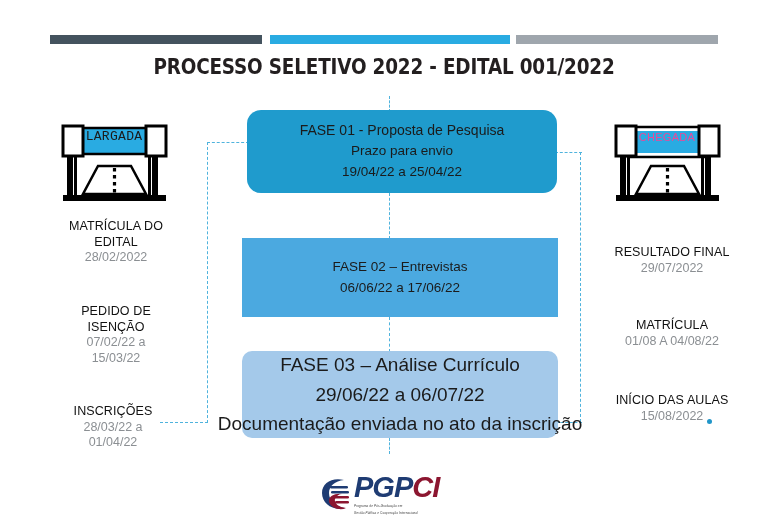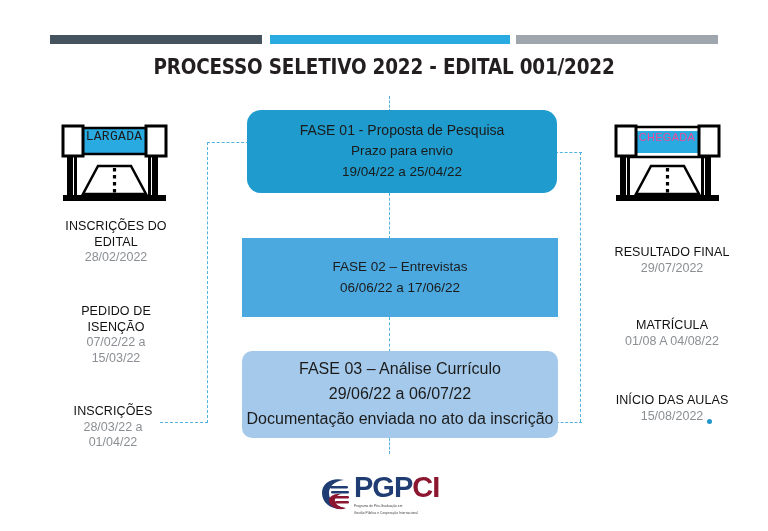--- a/index.html
+++ b/index.html
@@ -43,21 +43,21 @@
     font-size:13.5px;
   }
   #fase02{
     left:242px;top:238px;width:316px;height:79px;
     background:#4BA9E0;border-radius:0;
     font-size:13.5px;
   }
   #fase03{
     left:242px;top:351px;width:316px;height:87px;
     background:#A4C9EA;border-radius:10px;
-    font-size:16px;
+    font-size:19px;
   }
   #fase01 .ln:first-child{font-size:14px;}
 
   
   .dash-v{position:absolute;border-left:1.6px dashed #4FB3DD;}
   .dash-h{position:absolute;border-top:1.6px dashed #4FB3DD;}
 
   
   .gantry{position:absolute;width:112px;height:90px;}
   .gantry svg{display:block;}
@@ -66,21 +66,21 @@
   .milestone{position:absolute;text-align:center;width:180px;}
   .milestone .mlabel{
     font-size:12.5px;color:#111111;line-height:1.25;
     font-weight:normal;letter-spacing:0.1px;
   }
   .milestone .mdate{
     font-size:12.5px;color:#8b8f93;line-height:1.25;
   }
 
   
-  .logo{position:absolute;left:318px;top:474px;width:140px;height:52px;}
+  .logo{position:absolute;left:318px;top:474px;width:140px;height:52px;font-style:italic;}
   .logo-wrap{display:flex;align-items:center;height:40px;}
   .logo-text{margin-left:2px;line-height:1;}
   .logo-main{font-size:29px;font-weight:bold;letter-spacing:-1px;
              font-family:"Liberation Sans",sans-serif;}
   .lp{color:#1F3C73;}
   .lc{color:#8C1630;}
   .logo-sub{font-size:3.1px;color:#3b3b3b;margin-top:2px;line-height:1.45;
             letter-spacing:0.1px;}
 
   .blue-dot{position:absolute;width:5px;height:5px;background:#2196C9;
@@ -165,21 +165,21 @@
     <div class="ln">06/06/22 a 17/06/22</div>
   </div>
 
   <div class="phase" id="fase03">
     <div class="ln">FASE 03 – Análise Currículo</div>
     <div class="ln">29/06/22 a 06/07/22</div>
     <div class="ln">Documentação enviada no ato da inscrição</div>
   </div>
 
   <div class="milestone" style="left:26px;top:219px;">
-    <div class="mlabel">INSCRIÇÕES DO</div>
+    <div class="mlabel">MATRÍCULA DO</div>
     <div class="mlabel">EDITAL</div>
     <div class="mdate">28/02/2022</div>
   </div>
 
   <div class="milestone" style="left:26px;top:304px;">
     <div class="mlabel">PEDIDO DE</div>
     <div class="mlabel">ISENÇÃO</div>
     <div class="mdate">07/02/22 a</div>
     <div class="mdate">15/03/22</div>
   </div>

